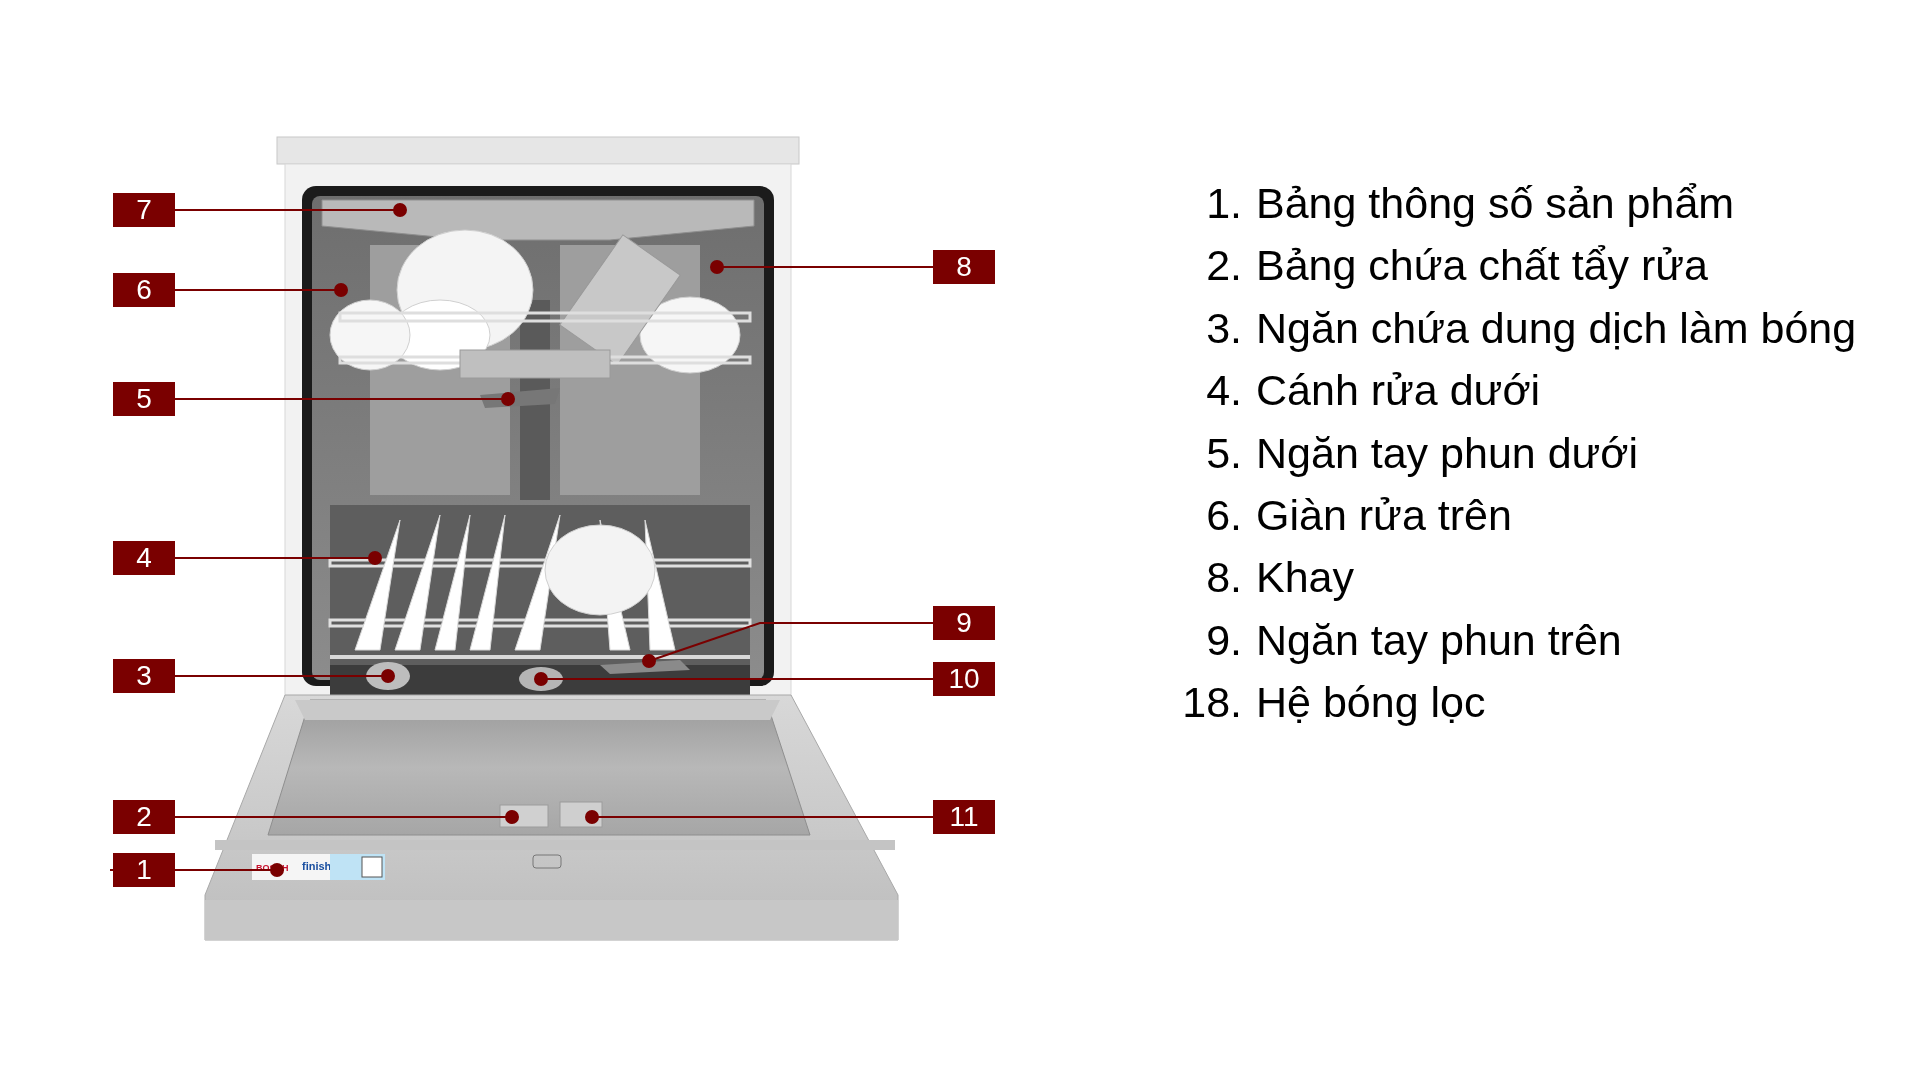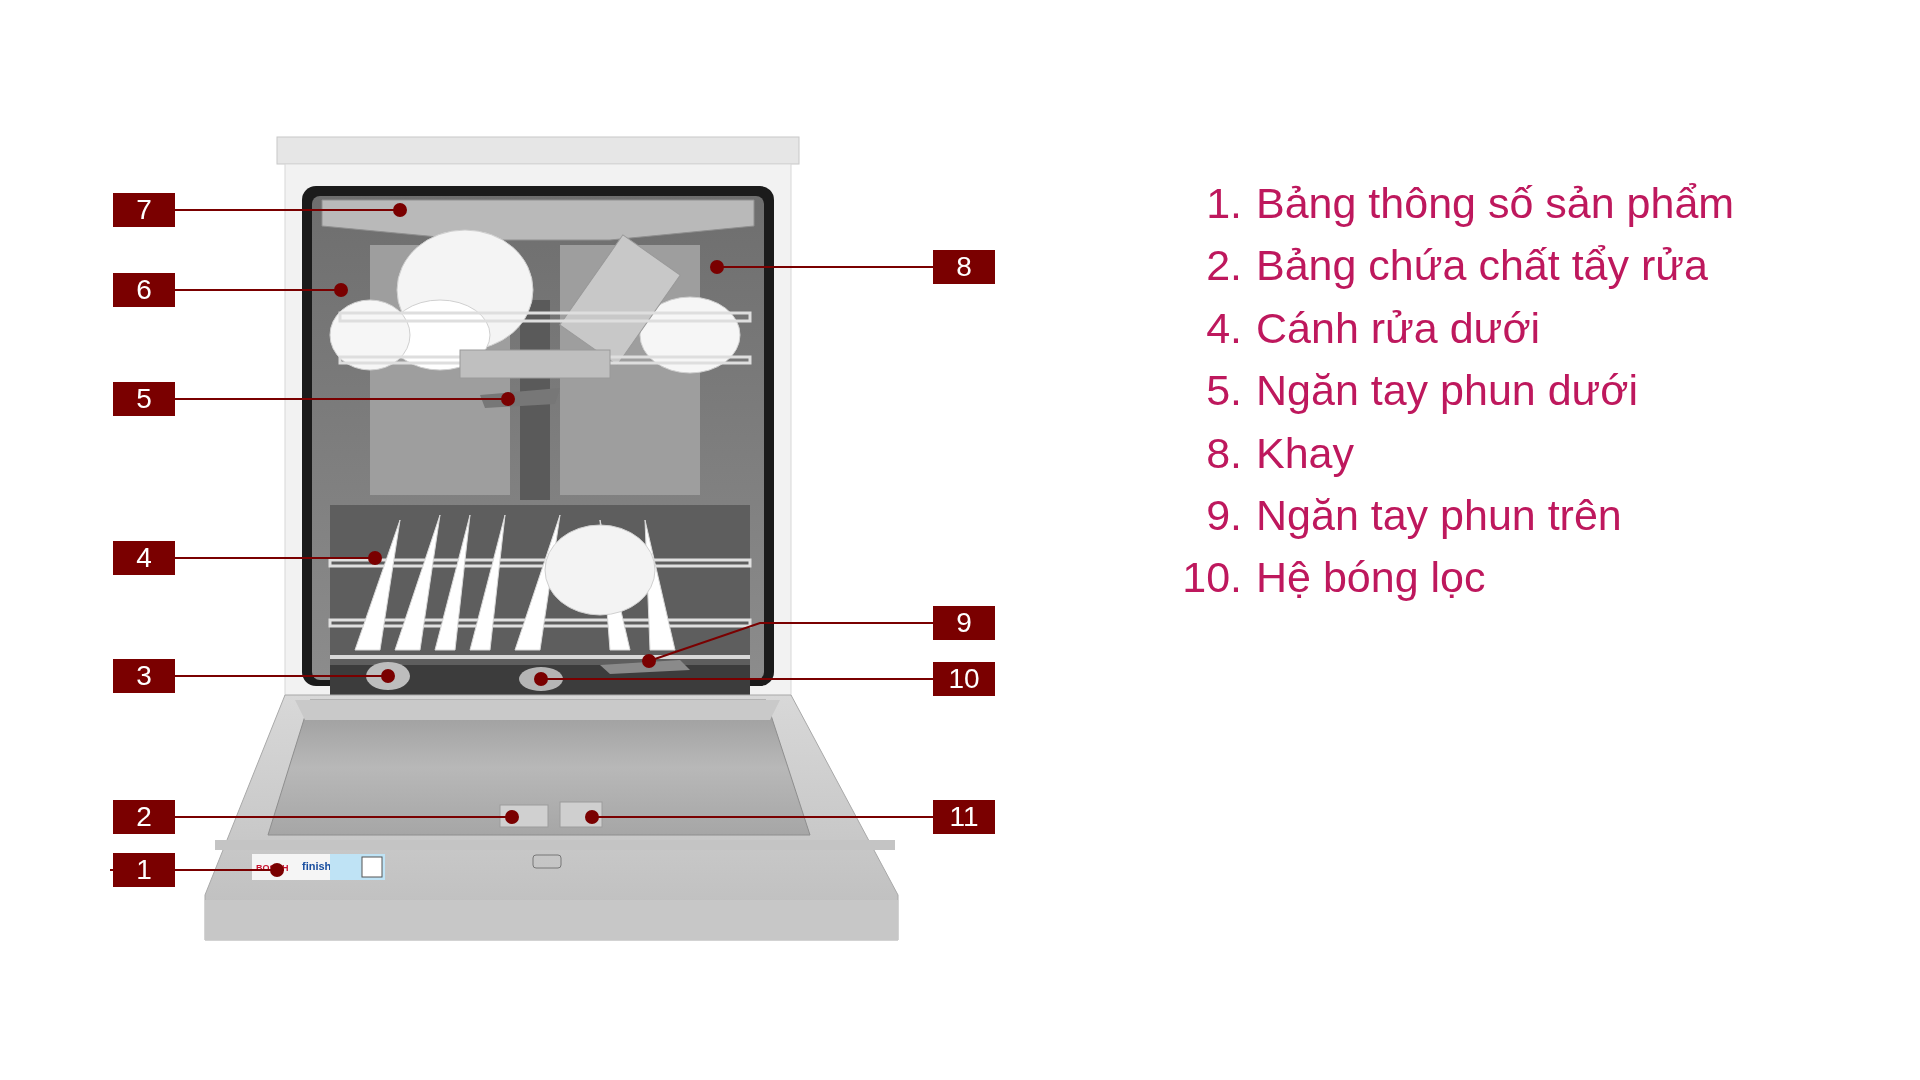--- a/index.html
+++ b/index.html
@@ -1,20 +1,20 @@
 <!DOCTYPE html>
 <html><head>
 <meta charset="utf-8">
 <style>
   html, body { margin:0; padding:0; background:#ffffff; }
   body { width:1920px; height:1080px; position:relative; overflow:hidden; font-family:"Liberation Sans", sans-serif; }
   .diagram { position:absolute; left:0; top:0; width:1920px; height:1080px; }
   .callout-box { position:absolute; width:62px; height:34px; background:#7a0000; color:#fff; font-size:28px; line-height:34px; text-align:center; font-family:"Liberation Sans", sans-serif; }
   .legend { position:absolute; left:1160px; top:172px; }
-  .legend-item { position:relative; height:62.4px; font-size:43px; color:#be185d; white-space:nowrap; line-height:62px; }
+  .legend-item { position:relative; height:62.4px; font-size:43px; color:#000000; white-space:nowrap; line-height:62px; }
   .legend-num { display:inline-block; width:82px; text-align:right; }
   .legend-text { display:inline-block; margin-left:14px; }
 </style>
 </head>
 <body>
 
 <div class="diagram">
 
   <svg width="1920" height="1080" style="position:absolute;left:0;top:0">
     <defs>
@@ -135,19 +135,21 @@
   <div class="callout-box" style="left:113px;top:800px">2</div>
   <div class="callout-box" style="left:113px;top:853px">1</div>
   <div class="callout-box" style="left:933px;top:250px">8</div>
   <div class="callout-box" style="left:933px;top:606px">9</div>
   <div class="callout-box" style="left:933px;top:662px">10</div>
   <div class="callout-box" style="left:933px;top:800px">11</div>
 
   <div class="legend">
     <div class="legend-item"><span class="legend-num">1.</span><span class="legend-text">Bảng thông số sản phẩm</span></div>
     <div class="legend-item"><span class="legend-num">2.</span><span class="legend-text">Bảng chứa chất tẩy rửa</span></div>
+    <div class="legend-item"><span class="legend-num">3.</span><span class="legend-text">Ngăn chứa dung dịch làm bóng</span></div>
     <div class="legend-item"><span class="legend-num">4.</span><span class="legend-text">Cánh rửa dưới</span></div>
     <div class="legend-item"><span class="legend-num">5.</span><span class="legend-text">Ngăn tay phun dưới</span></div>
+    <div class="legend-item"><span class="legend-num">6.</span><span class="legend-text">Giàn rửa trên</span></div>
     <div class="legend-item"><span class="legend-num">8.</span><span class="legend-text">Khay</span></div>
     <div class="legend-item"><span class="legend-num">9.</span><span class="legend-text">Ngăn tay phun trên</span></div>
-    <div class="legend-item"><span class="legend-num">10.</span><span class="legend-text">Hệ bóng lọc</span></div>
+    <div class="legend-item"><span class="legend-num">18.</span><span class="legend-text">Hệ bóng lọc</span></div>
   </div>
 </div>
 
 </body></html>

